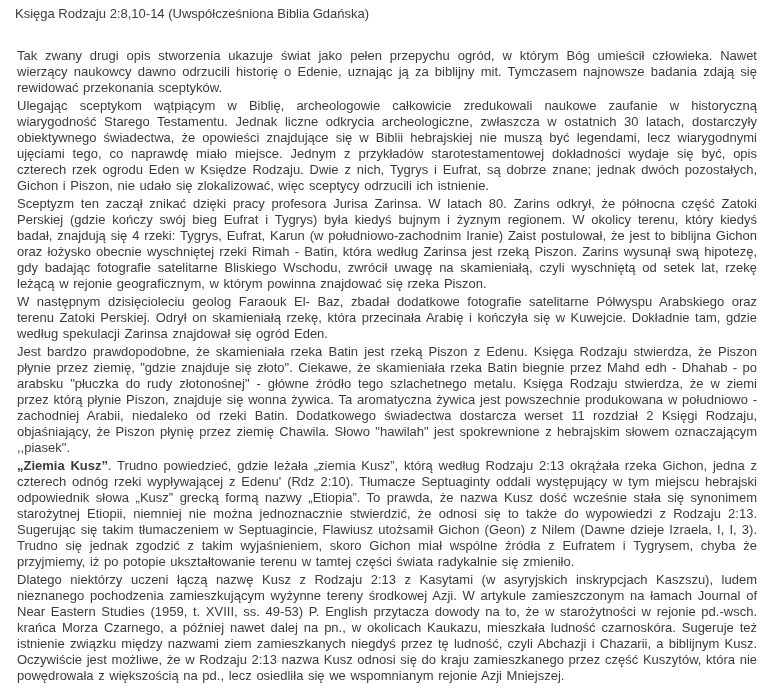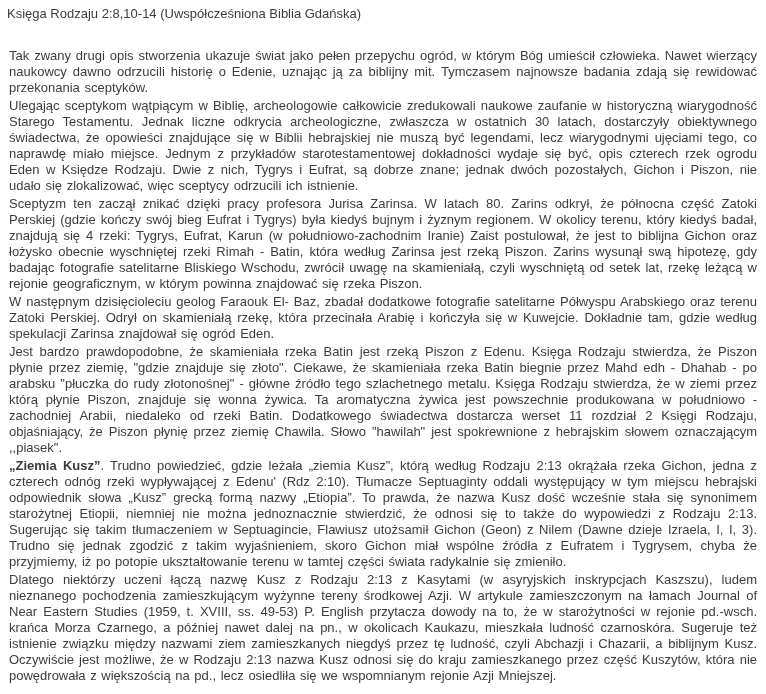--- a/index.html
+++ b/index.html
@@ -11,21 +11,21 @@
     width: 766px;
     height: 694px;
     overflow: hidden;
     font-family: "Liberation Sans", "DejaVu Sans", sans-serif;
     color: #3c3c3c;
   }
   .page {
     box-sizing: border-box;
     width: 766px;
     height: 597px;
-    padding: 6px 7px 0 7px;
+    padding: 6px 7px 0 15px;
     background: #ffffff;
   }
   .doc-title {
     font-size: 13px;
     line-height: 16px;
     margin: 0 0 26px 0;
     font-weight: normal;
     text-align: left;
     white-space: nowrap;
   }

